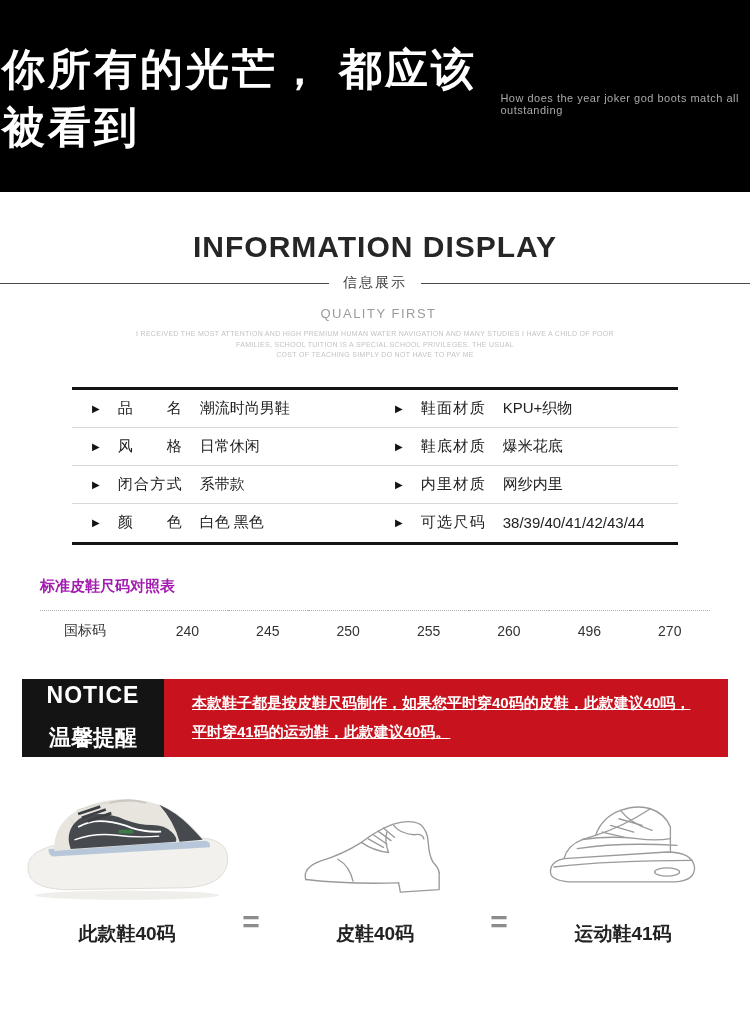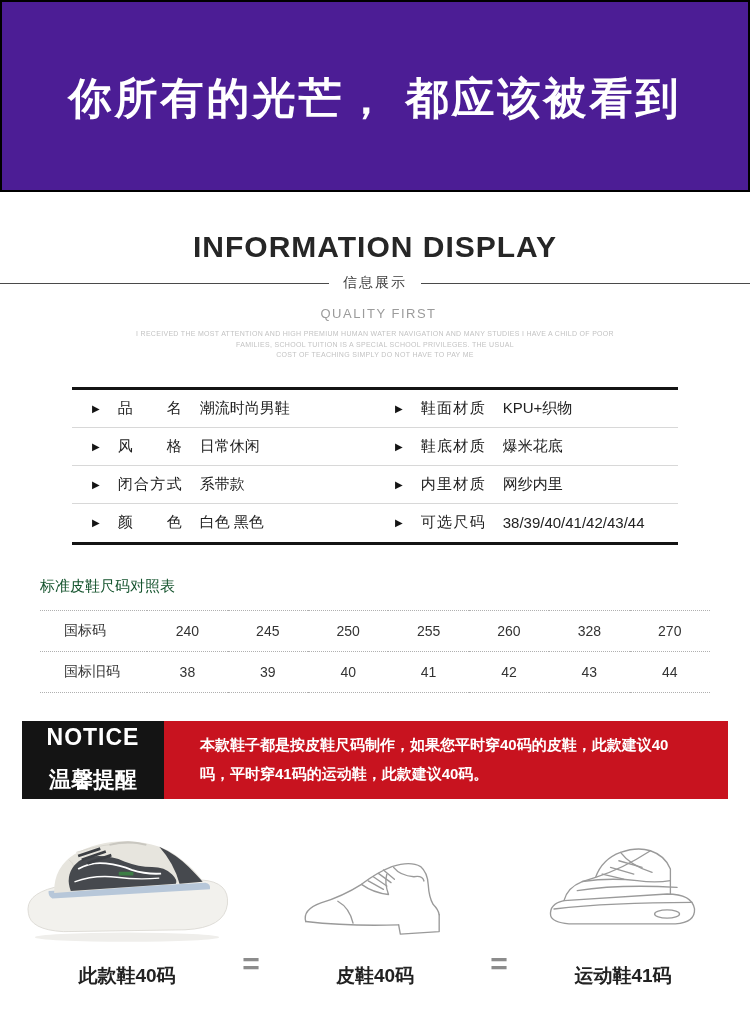--- a/index.html
+++ b/index.html
@@ -1,20 +1,20 @@
 <!DOCTYPE html>
 <html><head>
 <meta charset="utf-8">
 <style>
   html,body{margin:0;padding:0;background:#fff;}
   body{width:750px;font-family:"Liberation Sans","DejaVu Sans",sans-serif;color:#222;}
   [data-interactable]{box-sizing:border-box;}
 
   
-  .hero{height:192px;background:#4c1d95;border:2px solid #000;box-sizing:border-box;
+  .hero{height:192px;background:#000000;border:2px solid #000;box-sizing:border-box;
         display:flex;flex-direction:row;align-items:center;justify-content:center;}
   .hero-title{color:#fff;font-size:43px;font-weight:bold;letter-spacing:3px;margin:6px 0 0;}
   .hero-sub{color:#a9a9a9;font-size:11px;margin-top:16px;letter-spacing:.5px;}
 
   
   .info-title{margin-top:38px;text-align:center;font-size:30px;font-weight:bold;color:#262626;letter-spacing:1px;}
   .zh-divider{display:flex;align-items:center;margin-top:10px;}
   .zh-divider .line{flex:1;height:1px;background:#4a4a4a;}
   .zh-divider .zh{margin:0 14px;font-size:14px;color:#3d3d3d;letter-spacing:2px;}
   .quality{margin-top:14px;text-align:center;font-size:13px;color:#9b9b9b;letter-spacing:1.5px;margin-left:7px;}
@@ -25,48 +25,49 @@
   .spec-row{display:flex;height:38px;align-items:center;border-bottom:1px solid #d8d8d8;}
   .spec-row:last-child{border-bottom:none;}
   .spec-cell{flex:1;display:flex;align-items:center;}
   .spec-cell .arrow{font-size:10px;color:#141414;margin:0 18px 0 20px;}
   .spec-label{display:inline-block;width:64px;font-size:15px;color:#222;
               text-align:justify;text-align-last:justify;margin-right:18px;}
   .spec-value{font-size:15px;color:#222;white-space:nowrap;}
 
   
   .size-section{margin:32px 40px 0;}
-  .size-title{font-size:15px;font-weight:normal;color:#14532d;}
+  .size-title{font-size:15px;font-weight:bold;color:#a21caf;}
   .size-table{width:100%;border-collapse:collapse;margin-top:14px;}
   .size-table tr{border-top:1px dotted #b0b0b0;}
   .size-table tr.last{border-bottom:1px dotted #b0b0b0;}
   .size-table td{padding:11px 0;font-size:14px;color:#333;text-align:center;}
   .size-table td.lbl{text-align:left;padding-left:24px;width:16%;}
 
   
   .notice{display:flex;margin:28px 22px 0;height:78px;}
   .notice-badge{width:142px;background:#141414;color:#fff;display:flex;flex-direction:column;
                 align-items:center;justify-content:center;flex:0 0 142px;}
   .notice-en{font-size:23px;font-weight:bold;letter-spacing:1px;}
   .notice-zh{font-size:22px;font-weight:bold;margin-top:14px;}
   .notice-body{flex:1;background:#c8131f;color:#fff;display:flex;align-items:center;
-               padding:0 36px;font-size:15px;font-weight:bold;line-height:1.9;}
+               padding:0 28px;font-size:15px;font-weight:bold;line-height:1.9;text-decoration:underline;}
 
   
   .size-guide{display:flex;margin:20px 18px 0;align-items:flex-start;}
   .guide-col{flex:1;display:flex;flex-direction:column;align-items:center;}
   .guide-icon-wrap{height:128px;display:flex;align-items:flex-end;justify-content:center;}
   .guide-title{margin-top:16px;font-size:19px;font-weight:bold;color:#222;}
   .equals{flex:0 0 30px;font-size:30px;font-weight:bold;color:#8c8c8c;margin-top:128px;text-align:center;}
 </style>
 </head>
 <body>
 
 <div class="hero" data-interactable="false">
   <div class="hero-title" data-interactable="false">你所有的光芒， 都应该被看到</div>
+  <div class="hero-sub" data-interactable="false">How does the year joker god boots match all outstanding</div>
 </div>
 
 <div class="info-title" data-interactable="false">INFORMATION DISPLAY</div>
 <div class="zh-divider" data-interactable="false">
   <div class="line" data-interactable="false"></div>
   <div class="zh" data-interactable="false">信息展示</div>
   <div class="line" data-interactable="false"></div>
 </div>
 <div class="quality" data-interactable="false">QUALITY FIRST</div>
 <div class="fine-print" data-interactable="false">
@@ -130,32 +131,22 @@
   <div class="size-title" data-interactable="false">标准皮鞋尺码对照表</div>
   <table class="size-table" data-interactable="false">
     <tbody>
       <tr data-interactable="false">
         <td class="lbl" data-interactable="false">国标码</td>
         <td data-interactable="false">240</td>
         <td data-interactable="false">245</td>
         <td data-interactable="false">250</td>
         <td data-interactable="false">255</td>
         <td data-interactable="false">260</td>
-        <td data-interactable="false">328</td>
+        <td data-interactable="false">496</td>
         <td data-interactable="false">270</td>
-      </tr>
-      <tr class="last" data-interactable="false">
-        <td class="lbl" data-interactable="false">国标旧码</td>
-        <td data-interactable="false">38</td>
-        <td data-interactable="false">39</td>
-        <td data-interactable="false">40</td>
-        <td data-interactable="false">41</td>
-        <td data-interactable="false">42</td>
-        <td data-interactable="false">43</td>
-        <td data-interactable="false">44</td>
       </tr>
     </tbody>
   </table>
 </div>
 
 <div class="notice" data-interactable="false">
   <div class="notice-badge" data-interactable="false">
     <div class="notice-en" data-interactable="false">NOTICE</div>
     <div class="notice-zh" data-interactable="false">温馨提醒</div>
   </div>

